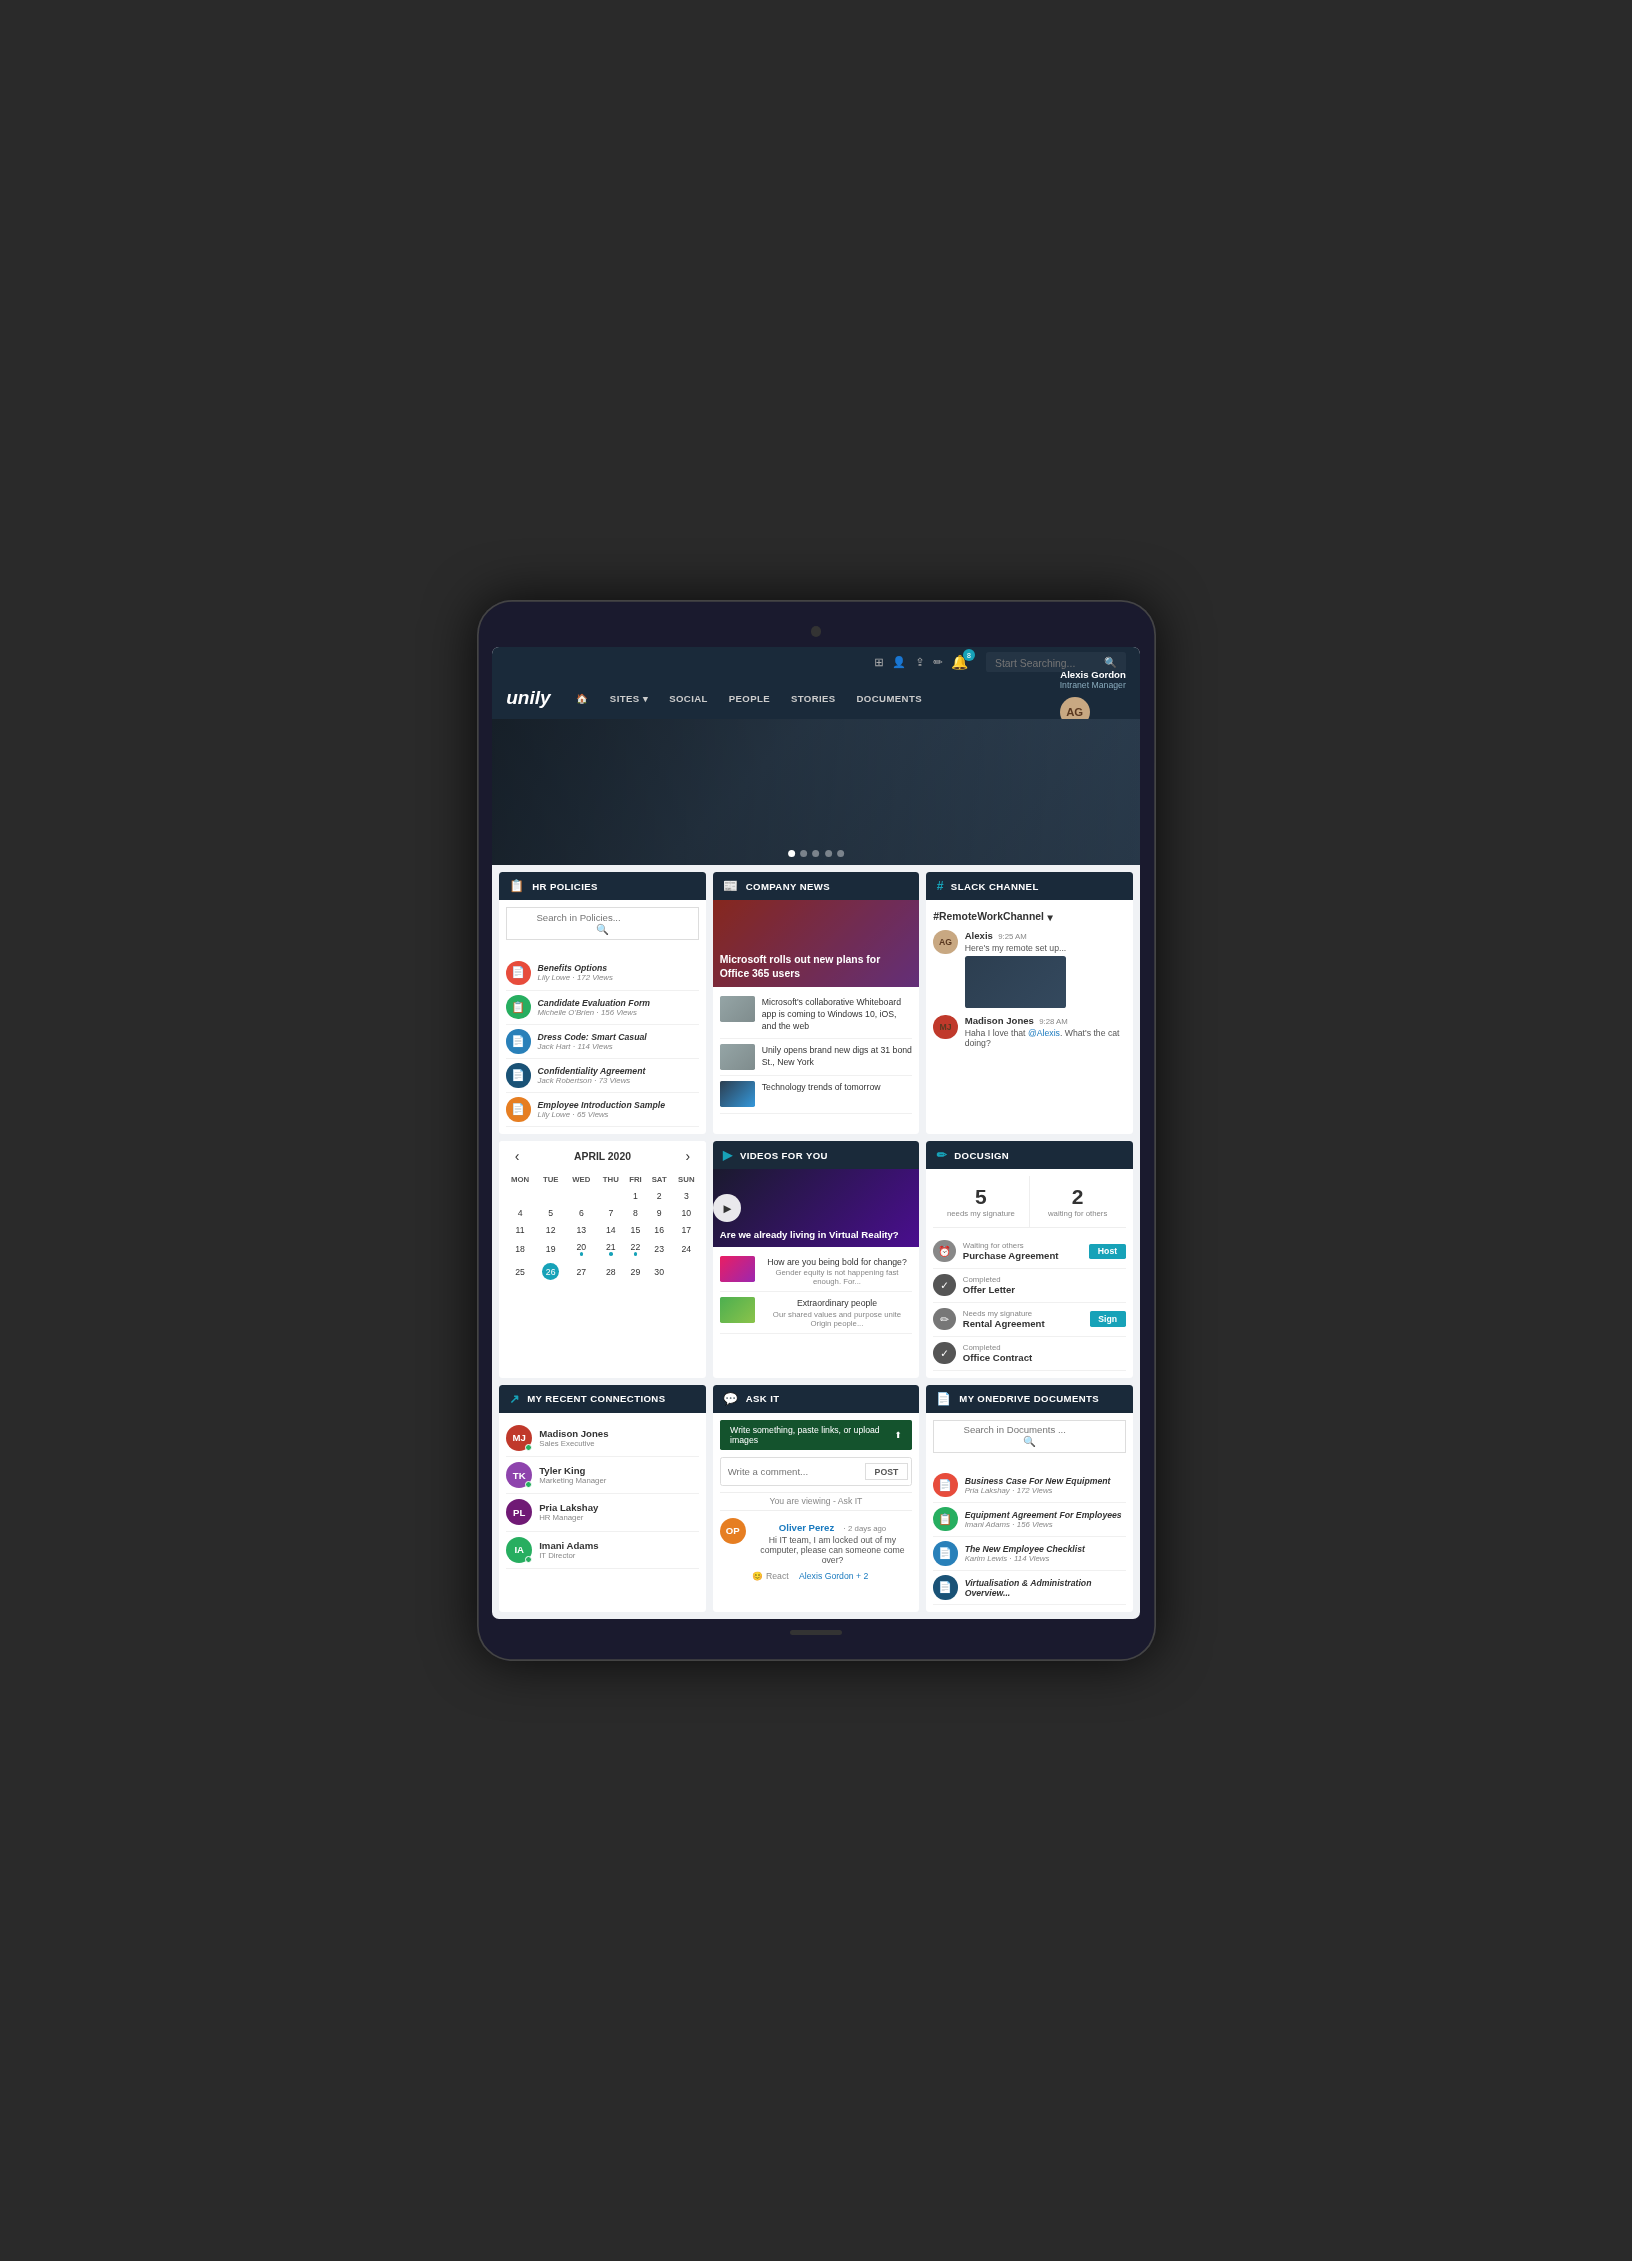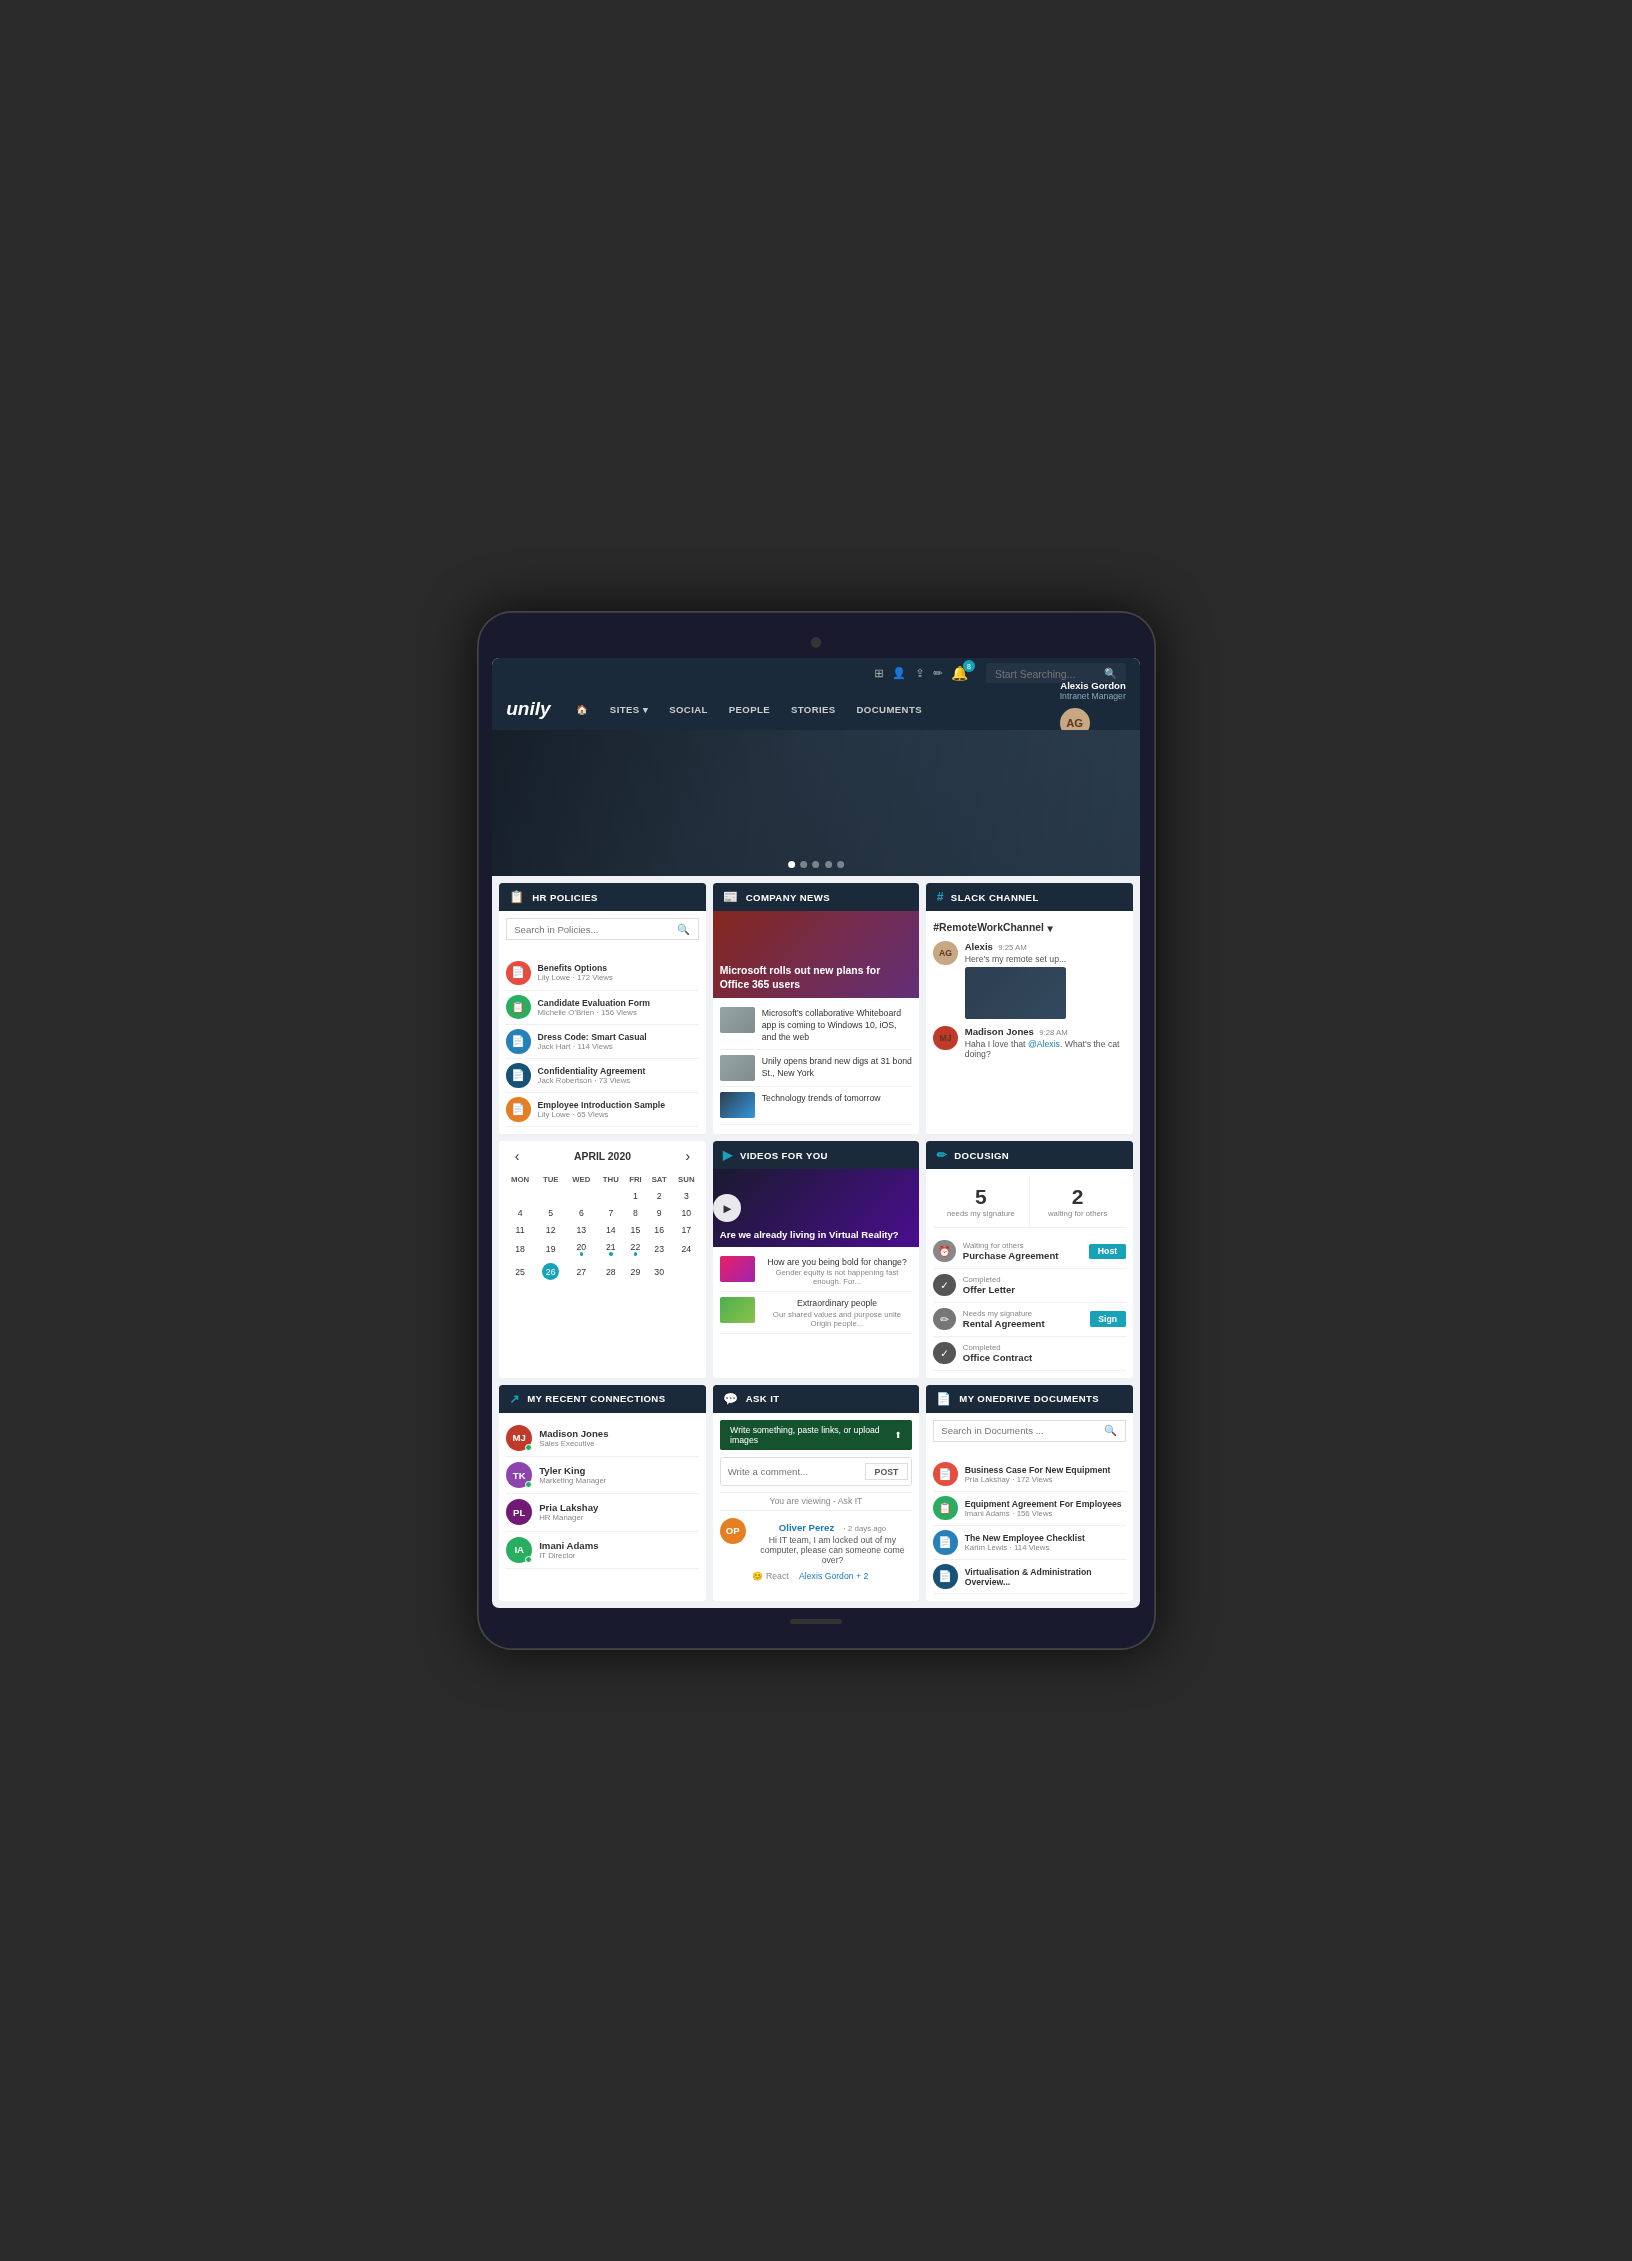--- a/index.html
+++ b/index.html
@@ -225,20 +225,21 @@
 
     
     .search-input-wrapper {
       display: flex;
       align-items: center;
       border: 0.9px solid #ddd;
       border-radius: 0;
       padding: 3.5px 7px;
       margin-bottom: 16px;
       background: white;
+      flex-direction: column;
     }
     .search-input-wrapper input {
       border: none;
       outline: none;
       font-size: 9.6px;
       flex: 1;
       color: #666;
     }
     .policy-item {
       display: flex;
@@ -255,21 +256,21 @@
       justify-content: center;
       flex-shrink: 0;
       font-size: 11.3px;
       color: white;
     }
     .policy-icon.red { background: #e74c3c; }
     .policy-icon.green { background: #27ae60; }
     .policy-icon.blue { background: #2980b9; }
     .policy-icon.dark-blue { background: #1a5276; }
     .policy-icon.orange { background: #e67e22; }
-    .policy-text { flex: 1; }
+    .policy-text { flex: 1; font-style: italic; }
     .policy-title { font-size: 8.7px; font-weight: 600; color: #333; }
     .policy-meta { font-size: 7.8px; color: #888; }
 
     
     .news-main-img {
       width: 100%;
       height: 87px;
       background: linear-gradient(135deg, #c0392b 0%, #8e44ad 100%);
       display: flex;
       align-items: flex-end;

